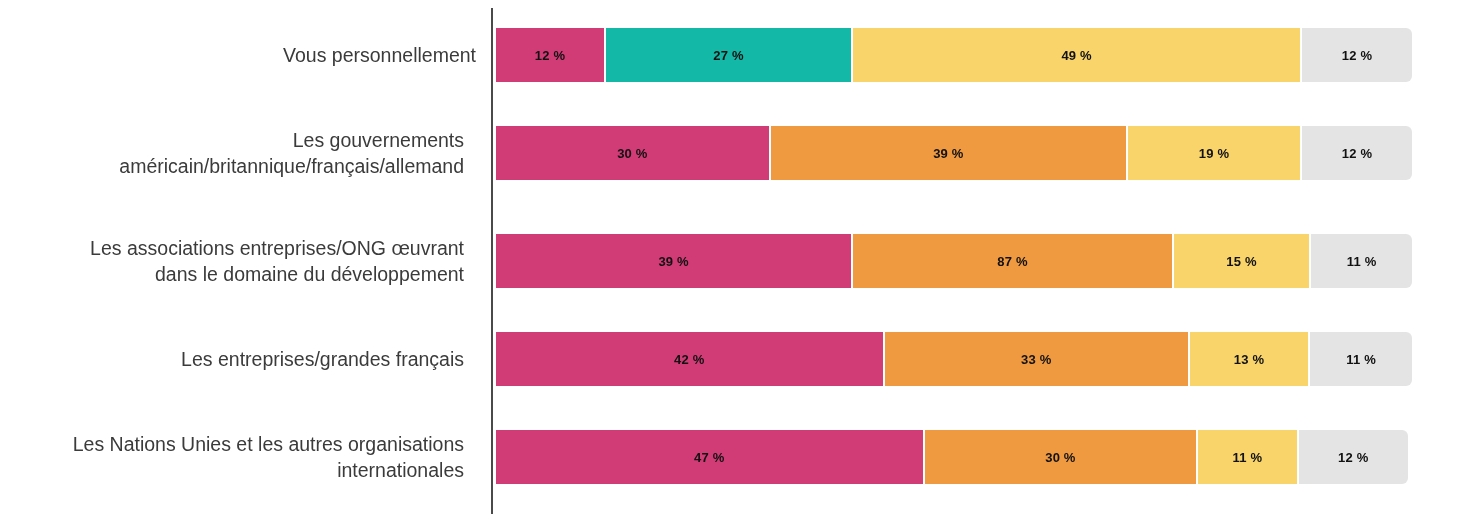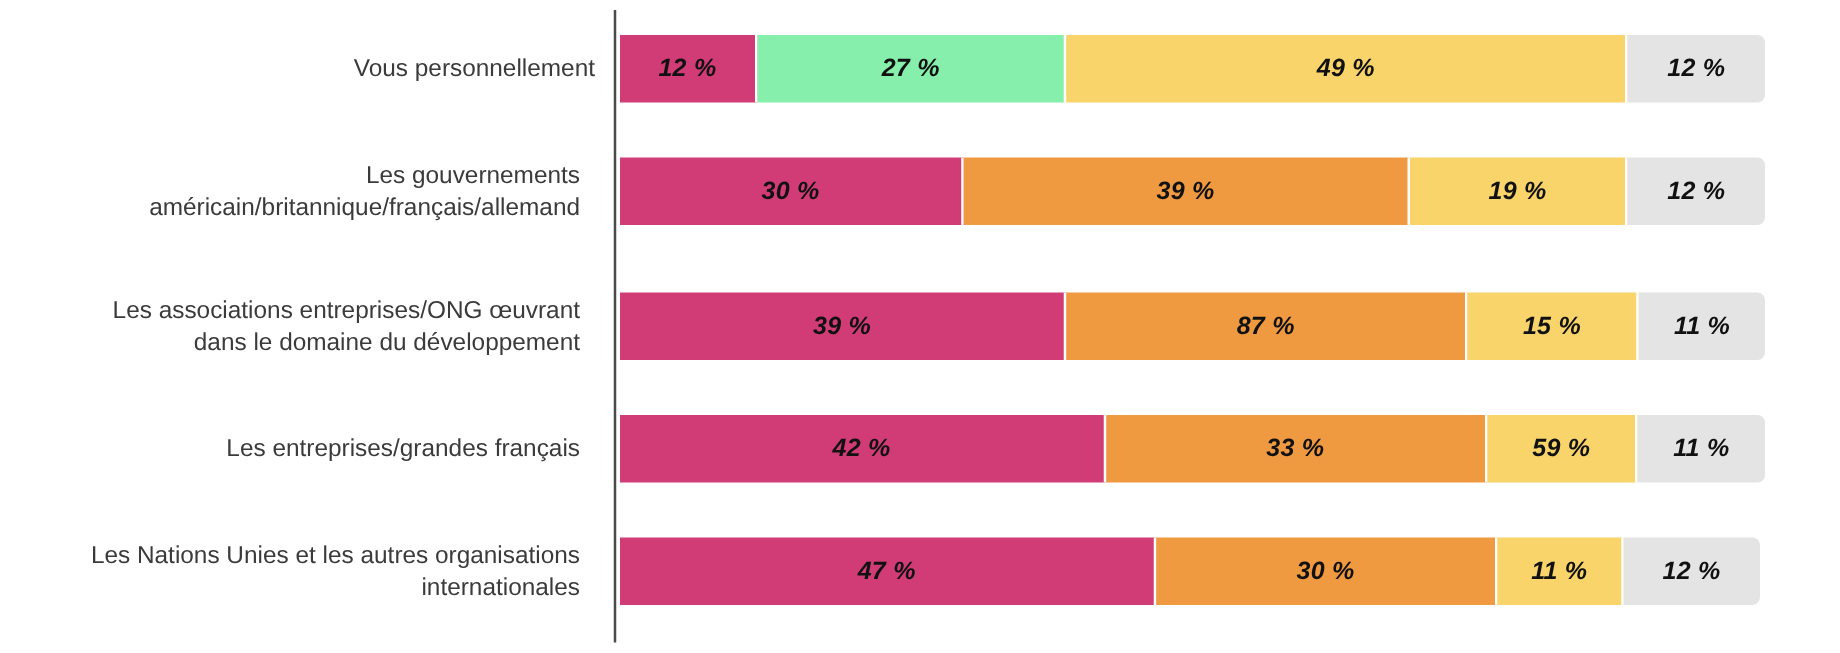--- a/index.html
+++ b/index.html
@@ -72,42 +72,41 @@
     justify-content: center;
     box-sizing: border-box;
     border-right: 2px solid #ffffff;
   }
   .seg:last-child {
     border-right: none;
     border-top-right-radius: 6px;
     border-bottom-right-radius: 6px;
   }
   .seg-label {
-    font-size: 20px;
+    font-size: 13px;
     font-weight: bold;
     color: #111111;
     font-family: "Liberation Sans", sans-serif;
     letter-spacing: 0.2px;
     white-space: nowrap;
-    font-style: italic;
   }
 </style>
 </head>
 <body>
 
 <div id="chart-root">
   <div id="axis-line"></div>
   <div id="rows">
       <div class="row" style="top: 28px; padding-left: 12px;">
         <div class="row-label">Vous personnellement</div>
         <div class="row-track" style="left: 496px; width: 916px;">
           <div class="seg" style="width: 12%; background: rgb(209, 60, 118);">
             <span class="seg-label">12 %</span>
           </div>
-          <div class="seg" style="width: 27%; background: #86efac;">
+          <div class="seg" style="width: 27%; background: #14b8a6;">
             <span class="seg-label">27 %</span>
           </div>
           <div class="seg" style="width: 49%; background: rgb(248, 212, 106);">
             <span class="seg-label">49 %</span>
           </div>
           <div class="seg" style="width: 12%; background: rgb(228, 228, 228);">
             <span class="seg-label">12 %</span>
           </div>
         </div>
       </div>
@@ -150,21 +149,21 @@
       <div class="row" style="top: 332px;">
         <div class="row-label">Les entreprises/grandes français</div>
         <div class="row-track" style="left: 496px; width: 916px; border-radius: 17px;">
           <div class="seg" style="width: 42.4242%; background: rgb(209, 60, 118);">
             <span class="seg-label">42 %</span>
           </div>
           <div class="seg" style="width: 33.3333%; background: rgb(239, 154, 64);">
             <span class="seg-label">33 %</span>
           </div>
           <div class="seg" style="width: 13.1313%; background: rgb(248, 212, 106);">
-            <span class="seg-label">59 %</span>
+            <span class="seg-label">13 %</span>
           </div>
           <div class="seg" style="width: 11.1111%; background: rgb(228, 228, 228);">
             <span class="seg-label">11 %</span>
           </div>
         </div>
       </div>
       <div class="row" style="top: 430px;">
         <div class="row-label">Les Nations Unies et les autres organisations
 internationales</div>
         <div class="row-track" style="left: 496px; width: 912px;">

